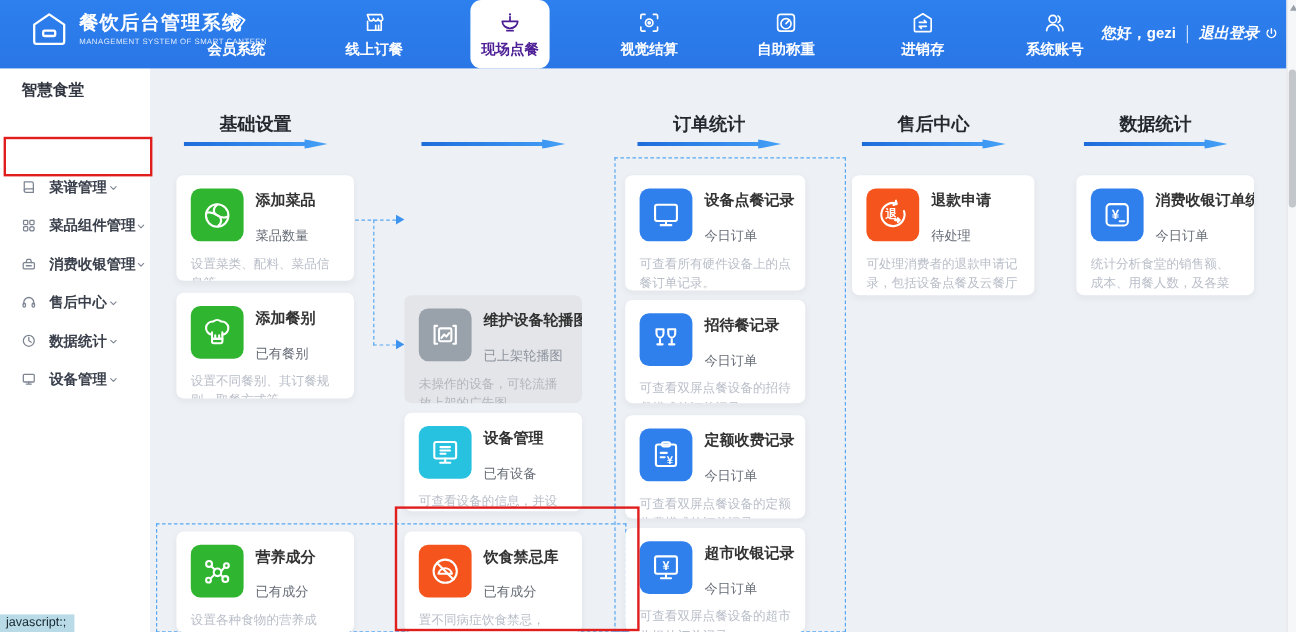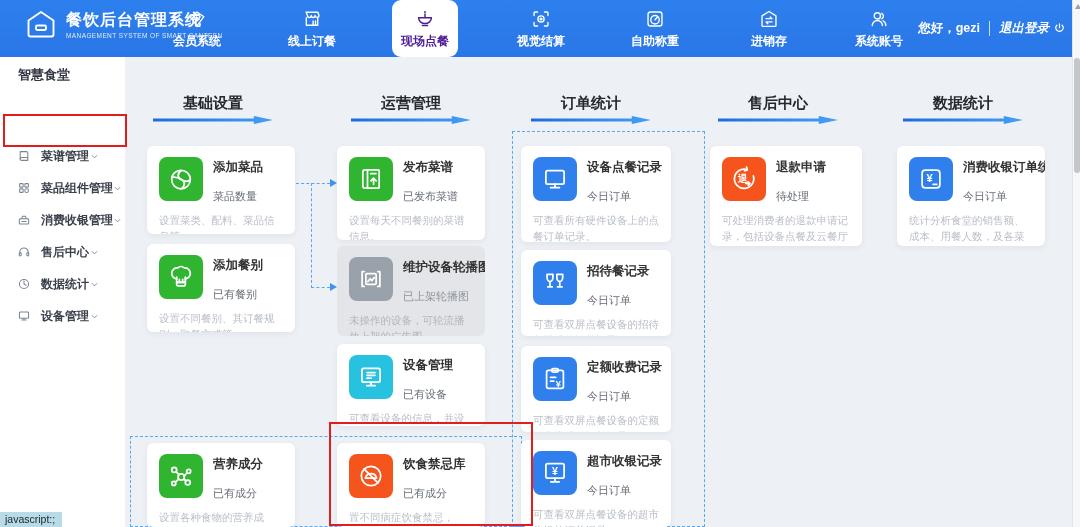--- a/index.html
+++ b/index.html
@@ -283,21 +283,20 @@
   <div class="guide-box" style="left:130px;top:436px;width:392px;height:91px"></div>
 
   <div class="dash-h" style="left:296px;top:183px;width:34px"></div>
   <div class="arrow-r" style="left:330px;top:179px"></div>
   <div class="dash-v" style="left:311px;top:183px;height:105px"></div>
   <div class="dash-h" style="left:311px;top:287px;width:19px"></div>
   <div class="arrow-r" style="left:330px;top:283px"></div>
 
   <div class="col-title" style="left:153px">基础设置</div>
   <div class="ribbon" style="left:153px"></div>
-  <div class="col-title" style="left:351px">运营管理</div>
   <div class="ribbon" style="left:351px"></div>
   <div class="col-title" style="left:531px">订单统计</div>
   <div class="ribbon" style="left:531px"></div>
   <div class="col-title" style="left:718px">售后中心</div>
   <div class="ribbon" style="left:718px"></div>
   <div class="col-title" style="left:903px">数据统计</div>
   <div class="ribbon" style="left:903px"></div>
 
   <div class="card" style="left:147px;top:146px;height:88px">
     <div class="chead">
@@ -347,37 +346,20 @@
         </svg>
       </div>
       <div class="ctxt">
         <div class="ctitle">营养成分</div>
         <div class="csub">已有成分</div>
       </div>
     </div>
     <div class="cdesc">设置各种食物的营养成分，【菜品管理】里可添加对应的食物及分...</div>
   </div>
 
-  <div class="card" style="left:337px;top:146px;height:94px">
-    <div class="chead">
-      <div class="cicon green">
-        <svg width="28" height="28" viewBox="0 0 24 24" fill="none" stroke="currentColor" stroke-width="1.5" stroke-linejoin="round" stroke-linecap="round">
-          <path d="M9 4.2 H6.8 A1.8 1.8 0 0 0 5 6 v12 a1.8 1.8 0 0 0 1.8 1.8 H9 z"></path>
-          <path d="M9 4.2 h9.2 a.8 .8 0 0 1 .8 .8 v14 a.8 .8 0 0 1 -.8 .8 H9"></path>
-          <path d="M11.8 7.4 h4.4"></path>
-            <path d="M14.2 16.6 v-5.2 M12 13.6 l2.2 -2.4 2.2 2.4"></path>
-        </svg>
-      </div>
-      <div class="ctxt">
-        <div class="ctitle">发布菜谱</div>
-        <div class="csub">已发布菜谱</div>
-      </div>
-    </div>
-    <div class="cdesc">设置每天不同餐别的菜谱信息。</div>
-  </div>
 
   <div class="card disabled" style="left:337px;top:246px;height:90px">
     <div class="chead">
       <div class="cicon gray">
         <svg width="28" height="28" viewBox="0 0 24 24" fill="none" stroke="currentColor" stroke-width="1.5" stroke-linejoin="round" stroke-linecap="round">
           <path d="M6.2 5.6 H4.4 v12.8 h1.8 M17.8 5.6 h1.8 v12.8 h-1.8"></path>
           <rect x="7.6" y="7.4" width="8.8" height="9.2" rx="1"></rect>
           <path d="M9.3 14.2 l2 -2.4 1.5 1.5 2 -2.5"></path>
         </svg>
       </div>

